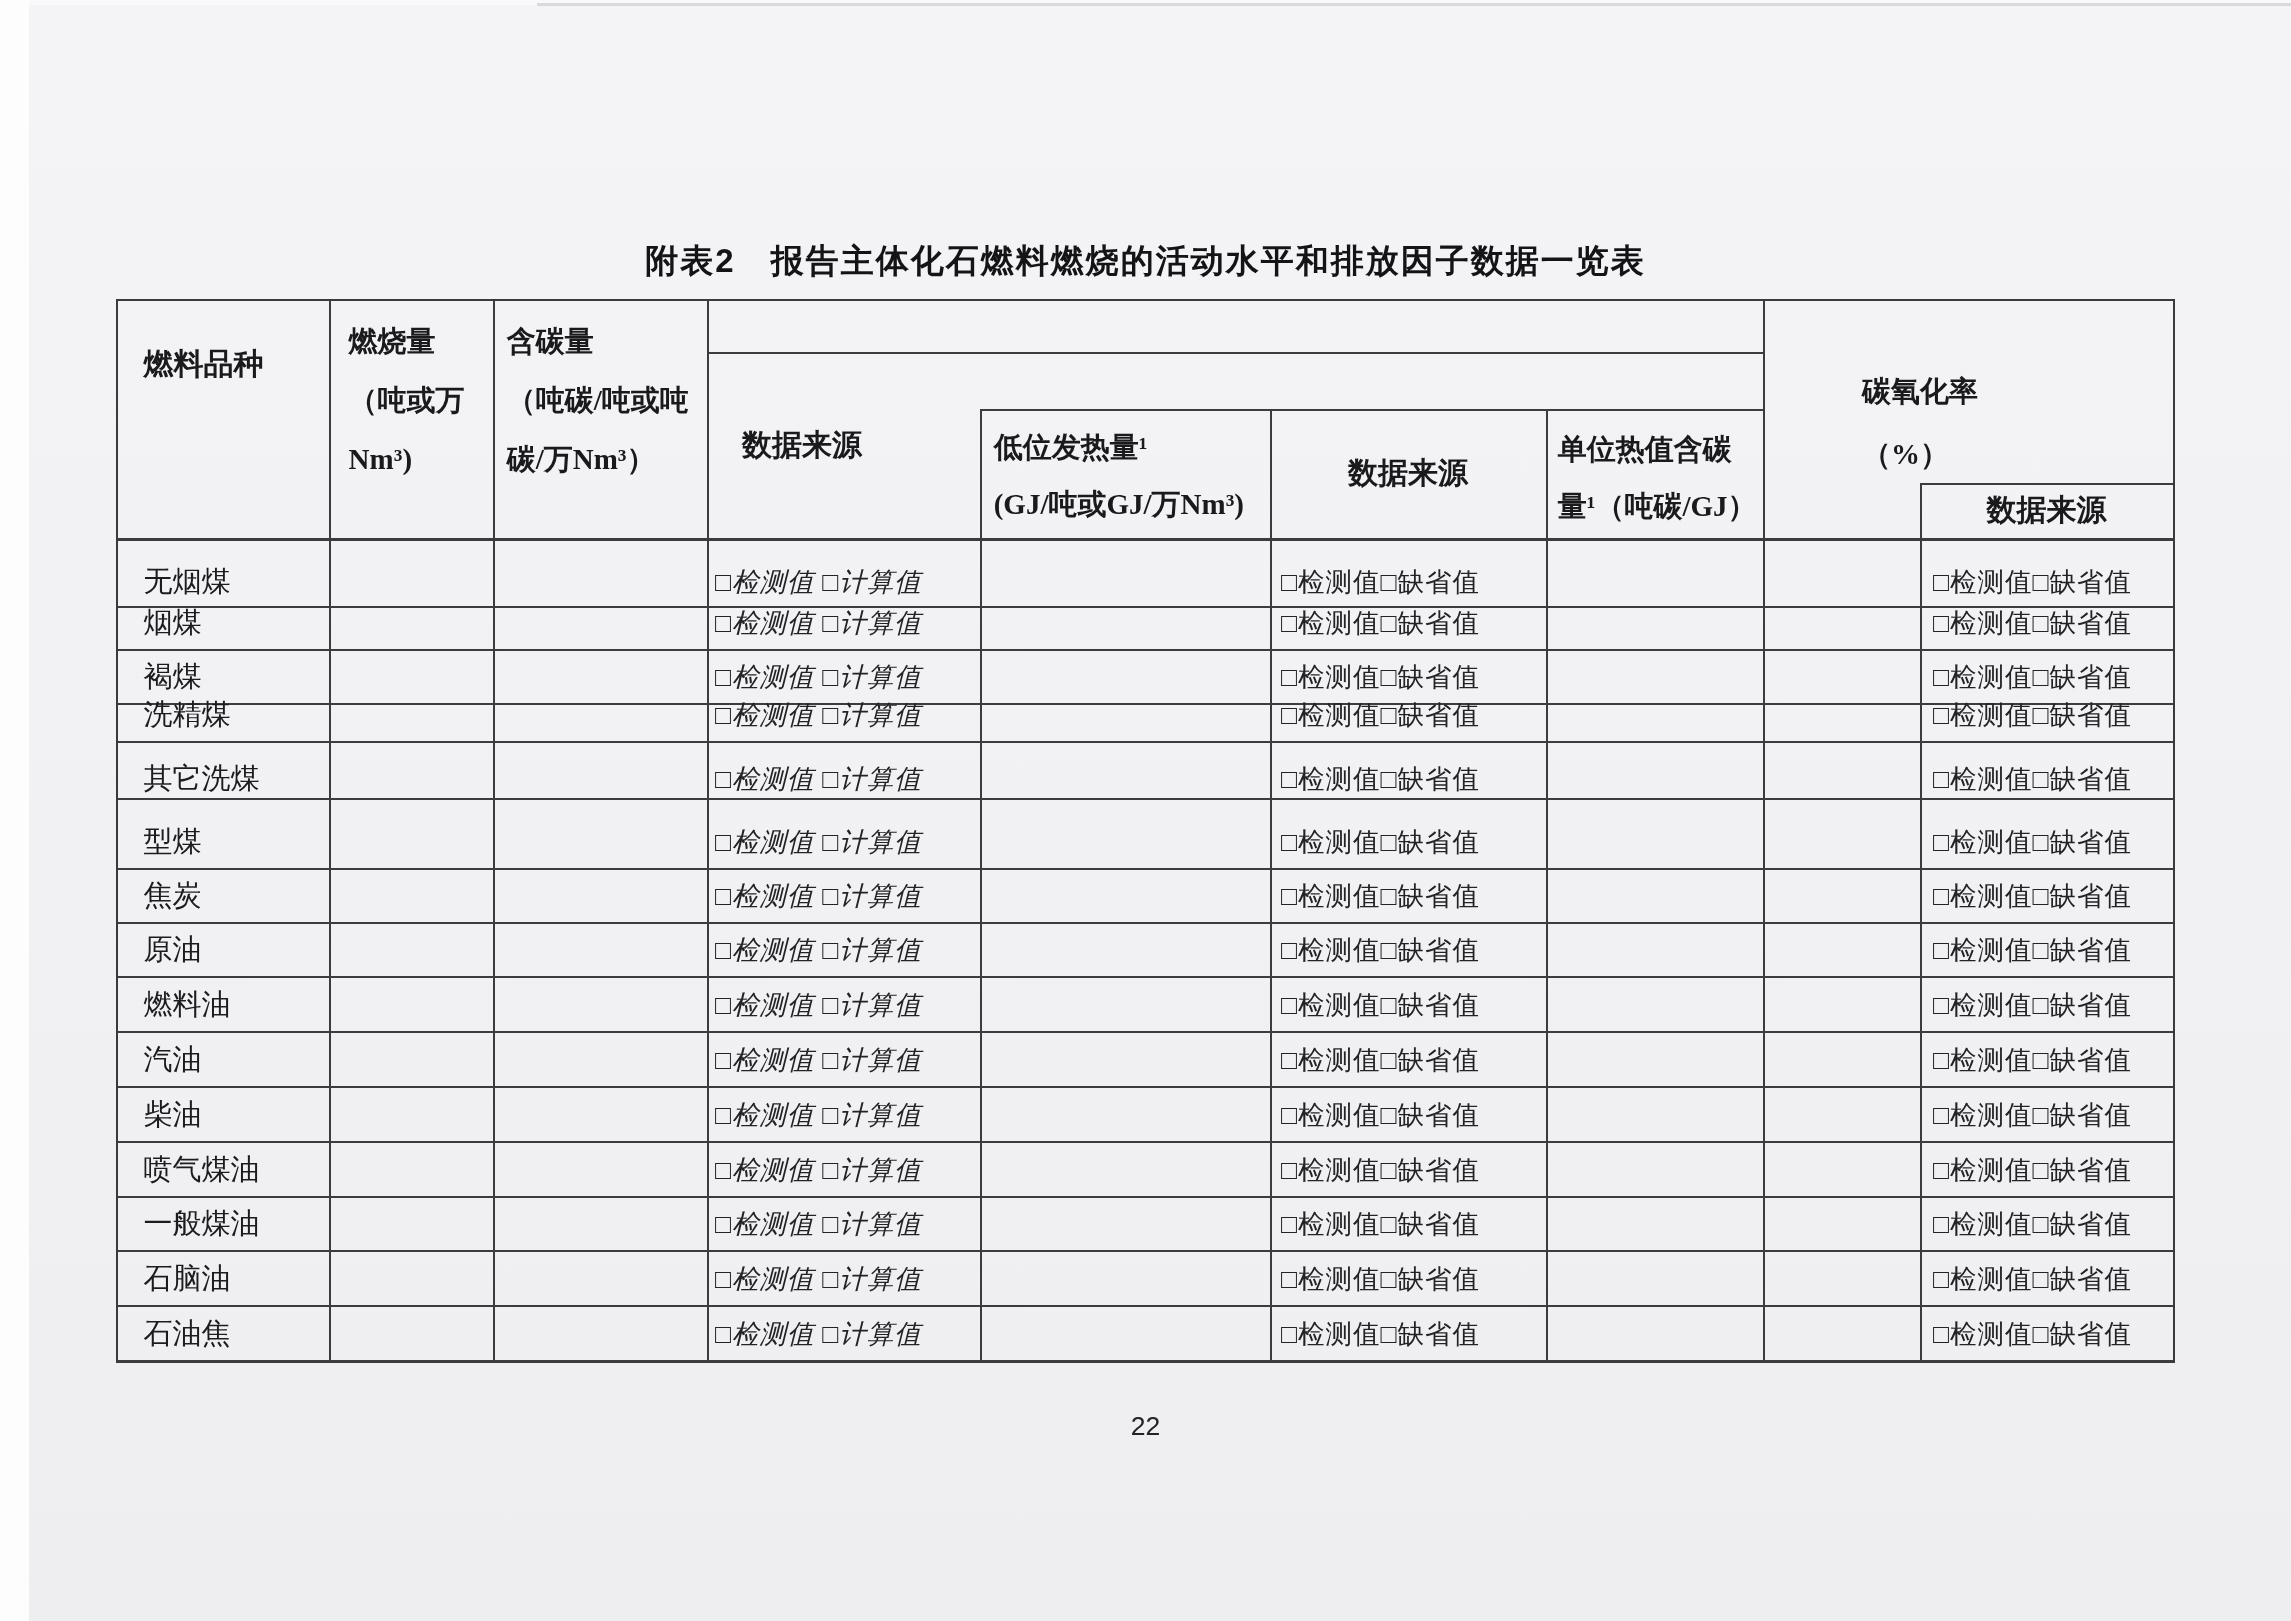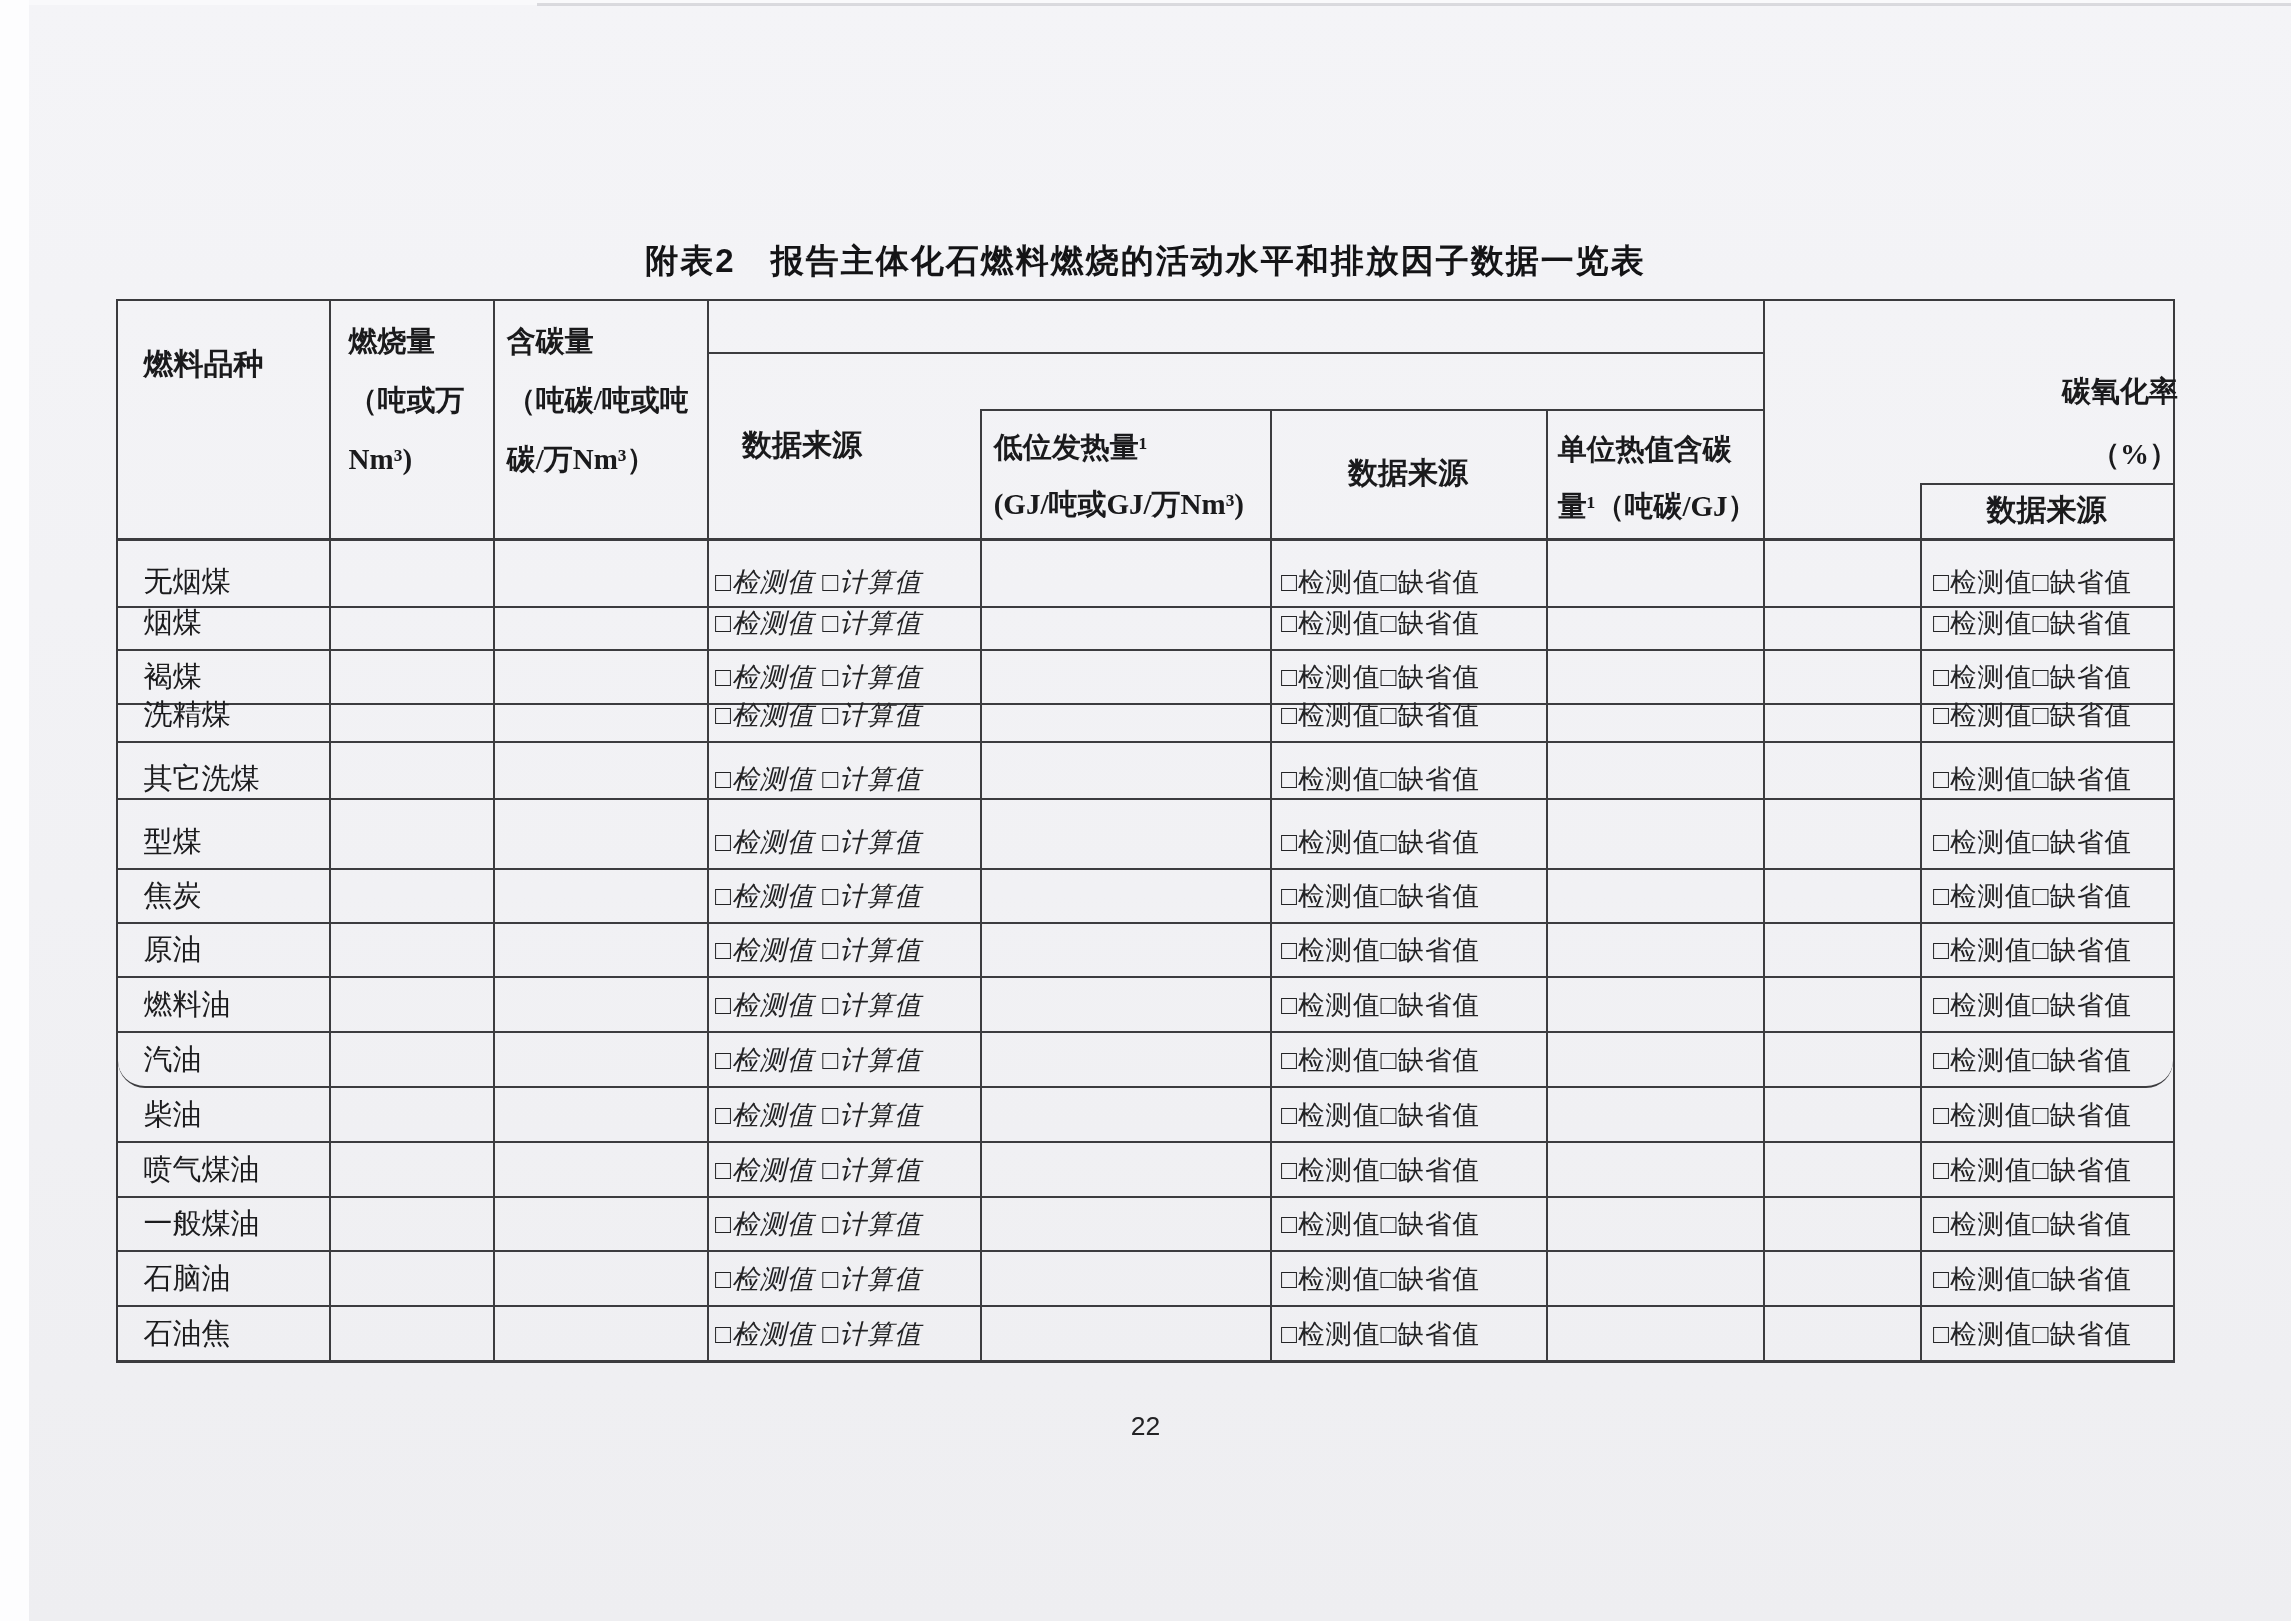--- a/index.html
+++ b/index.html
@@ -30,21 +30,21 @@
 
   .hcell { position:absolute; box-sizing:border-box; font-weight:bold; font-size:29px; color:#1a1a1c; }
   .hcell div { white-space:nowrap; }
   .h-fuel  { left:0;    top:0;    width:211px; height:237px; padding:43px 0 0 25.5px; font-size:30px; }
   .h-comb  { left:211px;top:0;    width:165px; height:237px; padding:10.8px 0 0 19.6px; line-height:59px; }
   .h-carb  { left:375px;top:0;    width:214px; height:237px; padding:10.8px 0 0 13.7px; line-height:59px; }
   .h-ds1   { left:589px;top:51px; width:272px; height:186px; display:flex; align-items:center; padding-left:35px; font-size:30px; }
   .h-heat  { left:862px;top:108px;width:290px; height:129px; padding:9.8px 0 0 13.7px; line-height:57px; }
   .h-ds2   { left:1152px;top:108px;width:276px;height:129px; display:flex; align-items:center; justify-content:center; font-size:30px; }
   .h-heatc { left:1428px;top:108px;width:217px;height:129px; padding:11.8px 0 0 11.8px; line-height:57px; }
-  .h-oxid  { left:1645px;top:0;   width:415px; height:182px; padding:59px 0 0 31px; line-height:63px;text-align:right; }
+  .h-oxid  { left:1713px;top:0;   width:415px; height:182px; padding:59px 0 0 31px; line-height:63px; }
   .h-ds3   { left:1802px;top:182px;width:253px;height:55px;  display:flex; align-items:center; justify-content:center; font-size:30px; }
 
   .row { position:absolute; left:0; width:2055px; box-sizing:border-box; border-bottom:2px solid #3c3c3f; }
   .row span { position:absolute; top:0; bottom:0; display:flex; align-items:center; white-space:nowrap; }
   .row .fuel { left:25.5px;  font-size:29px; color:#1c1c1e; }
   .row .ds   { font-size:26.5px; color:#232325; letter-spacing:1px; }
   .row .ds1  { left:597px;font-style:italic; }
   .row .ds2  { left:1163px; }
   .row .ds3  { left:1815px; }
 
@@ -160,21 +160,21 @@
     <span class="ds ds1">□检测值 □计算值</span>
     <span class="ds ds2">□检测值□缺省值</span>
     <span class="ds ds3">□检测值□缺省值</span>
   </div>
       <div class="row" style="top: 677px; height: 55px;">
     <span class="fuel">燃料油</span>
     <span class="ds ds1">□检测值 □计算值</span>
     <span class="ds ds2">□检测值□缺省值</span>
     <span class="ds ds3">□检测值□缺省值</span>
   </div>
-      <div class="row" style="top: 732px; height: 55px; border-radius: 27px;">
+      <div class="row" style="top: 732px; height: 55px;">
     <span class="fuel">汽油</span>
     <span class="ds ds1">□检测值 □计算值</span>
     <span class="ds ds2">□检测值□缺省值</span>
     <span class="ds ds3">□检测值□缺省值</span>
   </div>
       <div class="row" style="top: 787px; height: 55px;">
     <span class="fuel">柴油</span>
     <span class="ds ds1">□检测值 □计算值</span>
     <span class="ds ds2">□检测值□缺省值</span>
     <span class="ds ds3">□检测值□缺省值</span>

